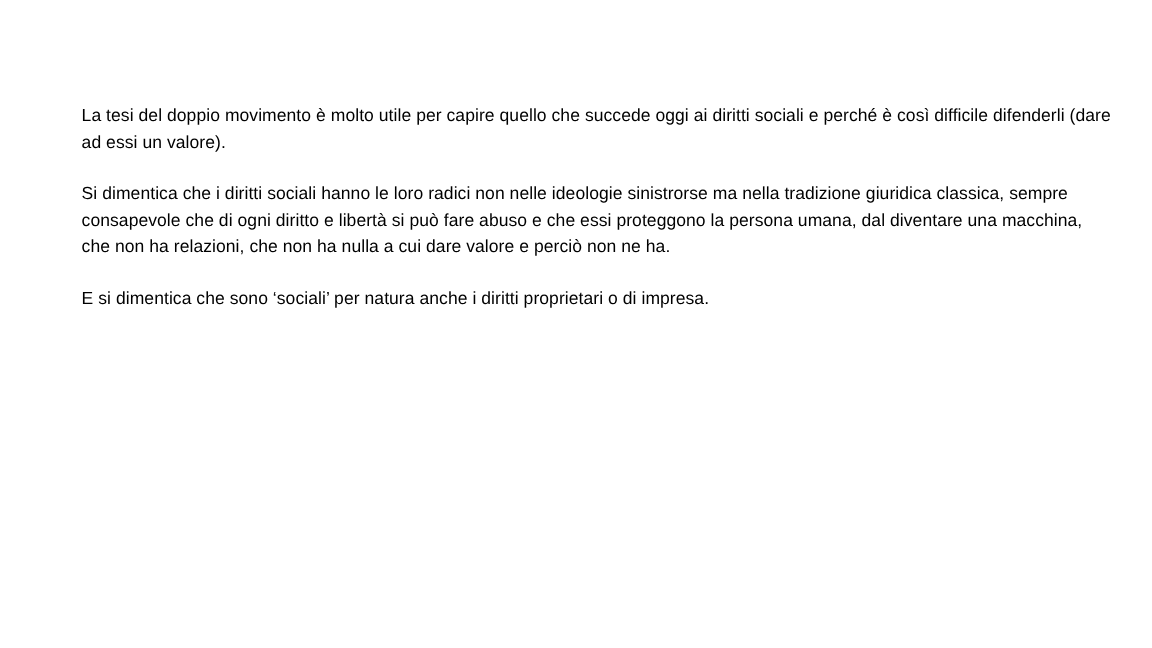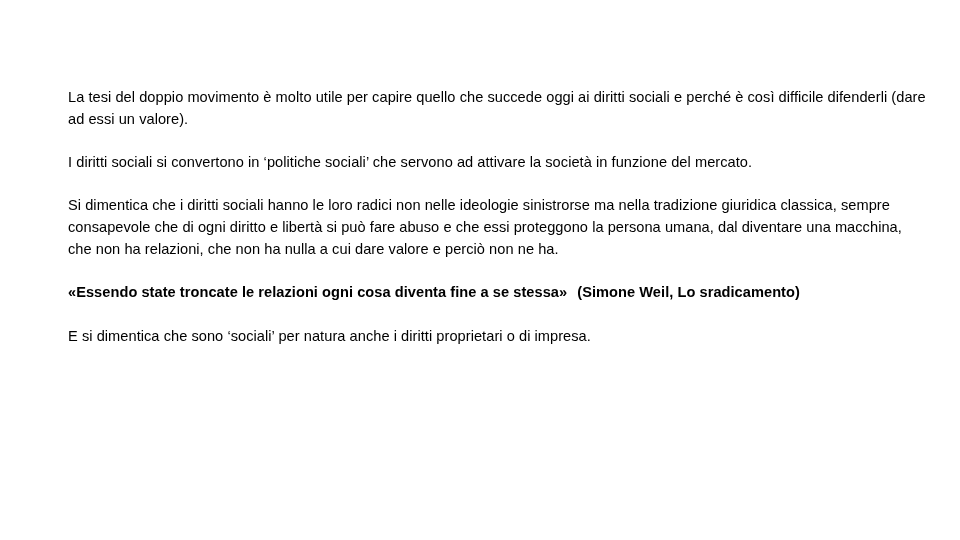--- a/index.html
+++ b/index.html
@@ -44,21 +44,16 @@
       font-weight: bold;
       margin-left: 6px;
     }
   </style>
 </head>
 <body>
 
 <div class="slide">
   <div class="content">
     <p class="para">La tesi del doppio movimento è  molto utile per capire quello che succede oggi ai diritti sociali e perché è così difficile difenderli (dare ad essi un valore).</p>
-    <p class="para">I diritti sociali si convertono in ‘politiche sociali’ che servono ad attivare la società in funzione del mercato.</p>
     <p class="para">Si dimentica che i diritti sociali hanno le loro radici non nelle ideologie sinistrorse ma nella tradizione giuridica classica, sempre consapevole che di ogni diritto e libertà si può fare abuso e che essi proteggono la persona umana, dal diventare una macchina, che non ha relazioni, che non ha nulla a cui dare valore e perciò non ne ha.</p>
-    <p class="para quote-line">
-      <span class="quote">«Essendo state troncate le relazioni ogni cosa diventa fine a se stessa»</span>
-      <span class="cite">(Simone Weil, Lo sradicamento)</span>
-    </p>
     <p class="para">E si dimentica che sono ‘sociali’  per natura anche i diritti proprietari o di impresa.</p>
   </div>
 </div>
 
 </body></html>

